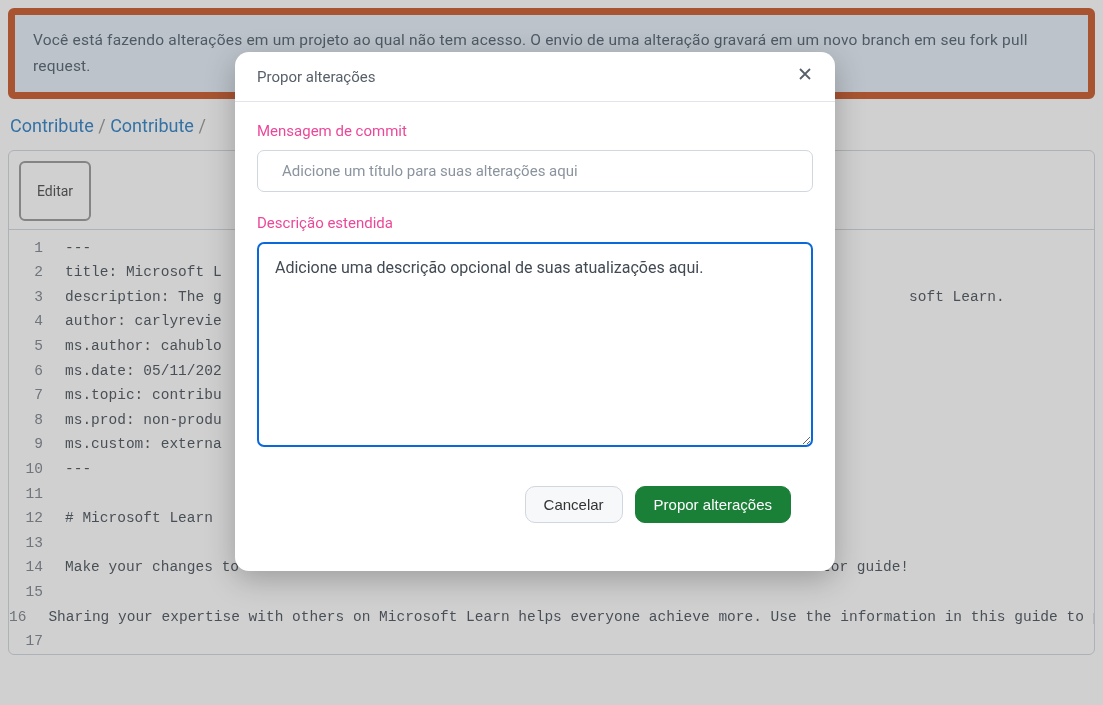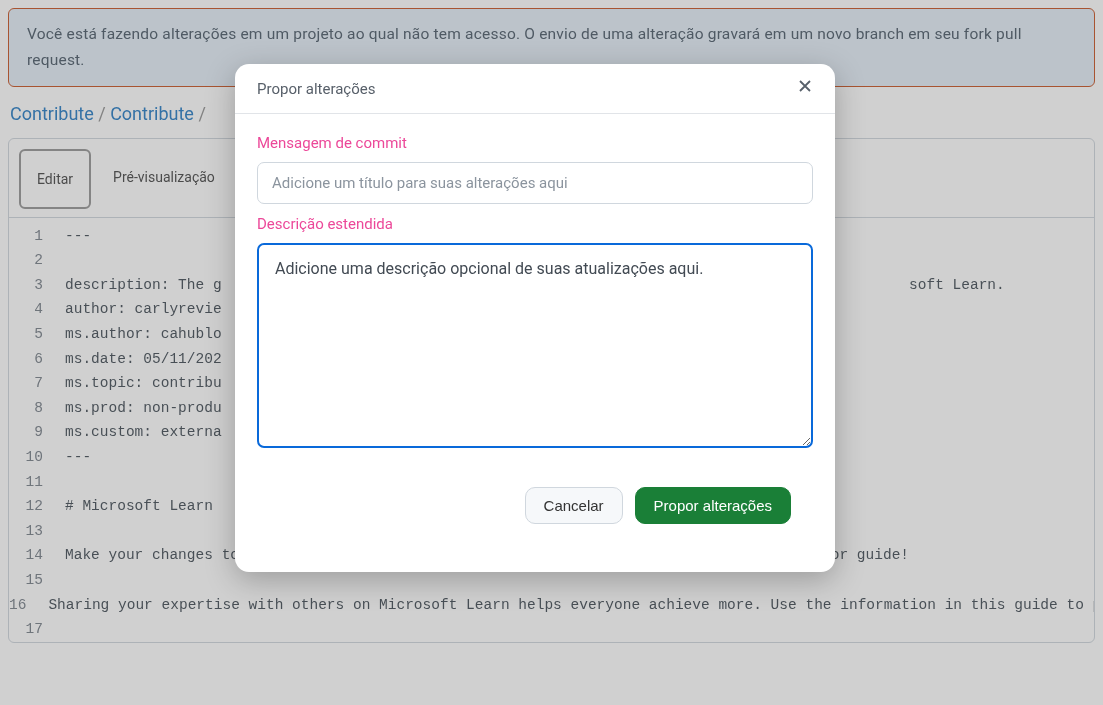--- a/index.html
+++ b/index.html
@@ -16,21 +16,21 @@
     .page-overlay {
       position: absolute;
       inset: 0;
       background: rgba(120,120,120,0.35);
       z-index: 10;
     }
     .info-banner {
       margin: 8px;
       padding: 12px 18px;
       background: #e0ecf6;
-      border: 1px solid #c2410c;
+      border: 7px solid #c2410c;
       border-radius: 6px;
       color: #3a4a5a;
       font-size: 15.5px;
       line-height: 1.7;
       letter-spacing: 0.2px;
     }
     .breadcrumb {
       padding: 8px 28px 14px 10px;
       font-size: 18px;
       color: #888;
@@ -87,21 +87,21 @@
       color: #6a737d;
       user-select: none;
     }
     .code {
       white-space: pre;
     }
     
     .modal {
       position: absolute;
       z-index: 20;
-      top: 64px;
+      top: 52px;
       left: 235px;
       width: 600px;
       background: #fff;
       border-radius: 14px;
       box-shadow: 0 8px 30px rgba(0,0,0,0.25);
     }
     .modal-header {
       display: flex;
       align-items: center;
       justify-content: space-between;
@@ -123,26 +123,26 @@
       padding: 20px 22px 26px 22px;
     }
     .field-label {
       display: block;
       color: #ec4899;
       font-size: 15px;
       margin-bottom: 10px;
     }
     .text-input {
       width: 100%;
-      padding: 11px 14px;
+      padding: 11px 24px;
       border: 1px solid #d0d7de;
       border-radius: 7px;
       font-size: 15px;
       color: #333;
-      margin-bottom: 11px;
+      margin-bottom: 22px;
       font-family: inherit;
     }
     .text-input::placeholder { color: #8b949e; }
     .textarea {
       width: 100%;
       height: 205px;
       padding: 14px 16px;
       border: 2px solid #0969da;
       border-radius: 7px;
       font-size: 16px;
@@ -185,29 +185,29 @@
 <div class="breadcrumb">
   <a href="#">Contribute</a>
   <span> / </span>
   <a href="#">Contribute</a>
   <span> / </span>
 </div>
 
 <div class="editor-frame">
   <div class="tab-bar">
     <div class="tab active">Editar</div>
-    <div class="tab inactive">Pré-visualização</div>
   </div>
   <div class="code-area" id="code-area">
       <div class="codeline">
         <div class="ln">1</div>
         <div class="code">---</div>
       </div>
       <div class="codeline">
         <div class="ln">2</div>
+        <div class="code">title: Microsoft L</div>
       </div>
       <div class="codeline">
         <div class="ln">3</div>
         <div class="code">description: The g                                                                               soft Learn.</div>
       </div>
       <div class="codeline">
         <div class="ln">4</div>
         <div class="code">author: carlyrevie</div>
       </div>
       <div class="codeline">

